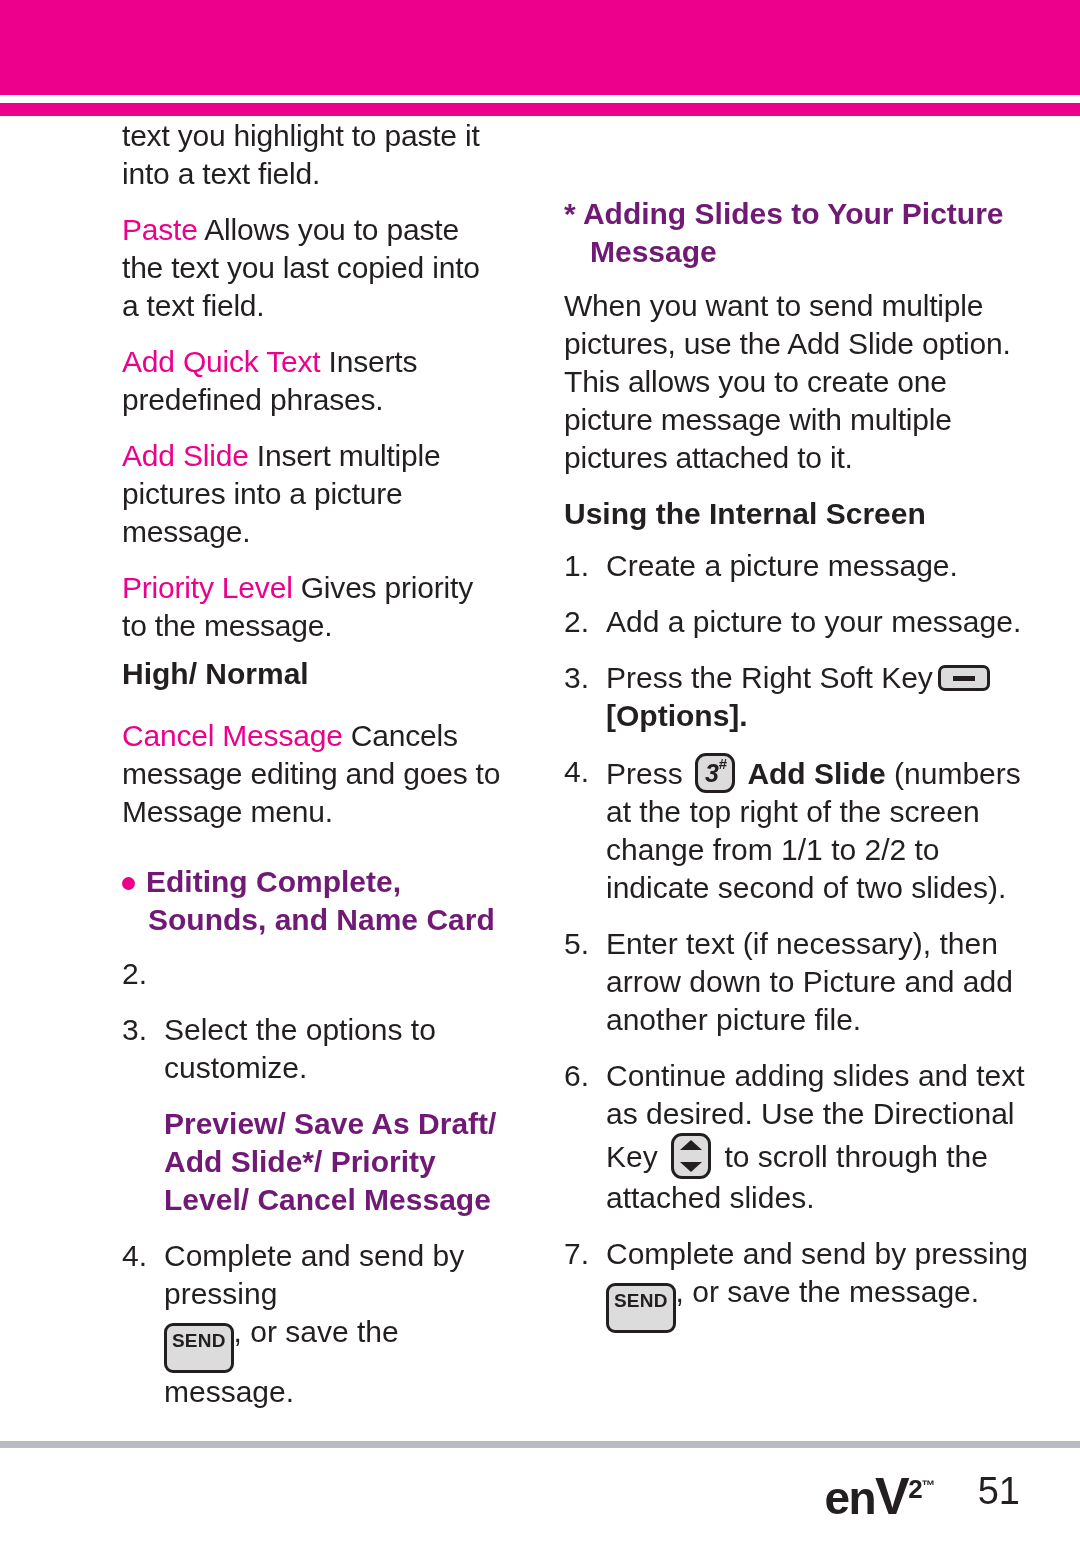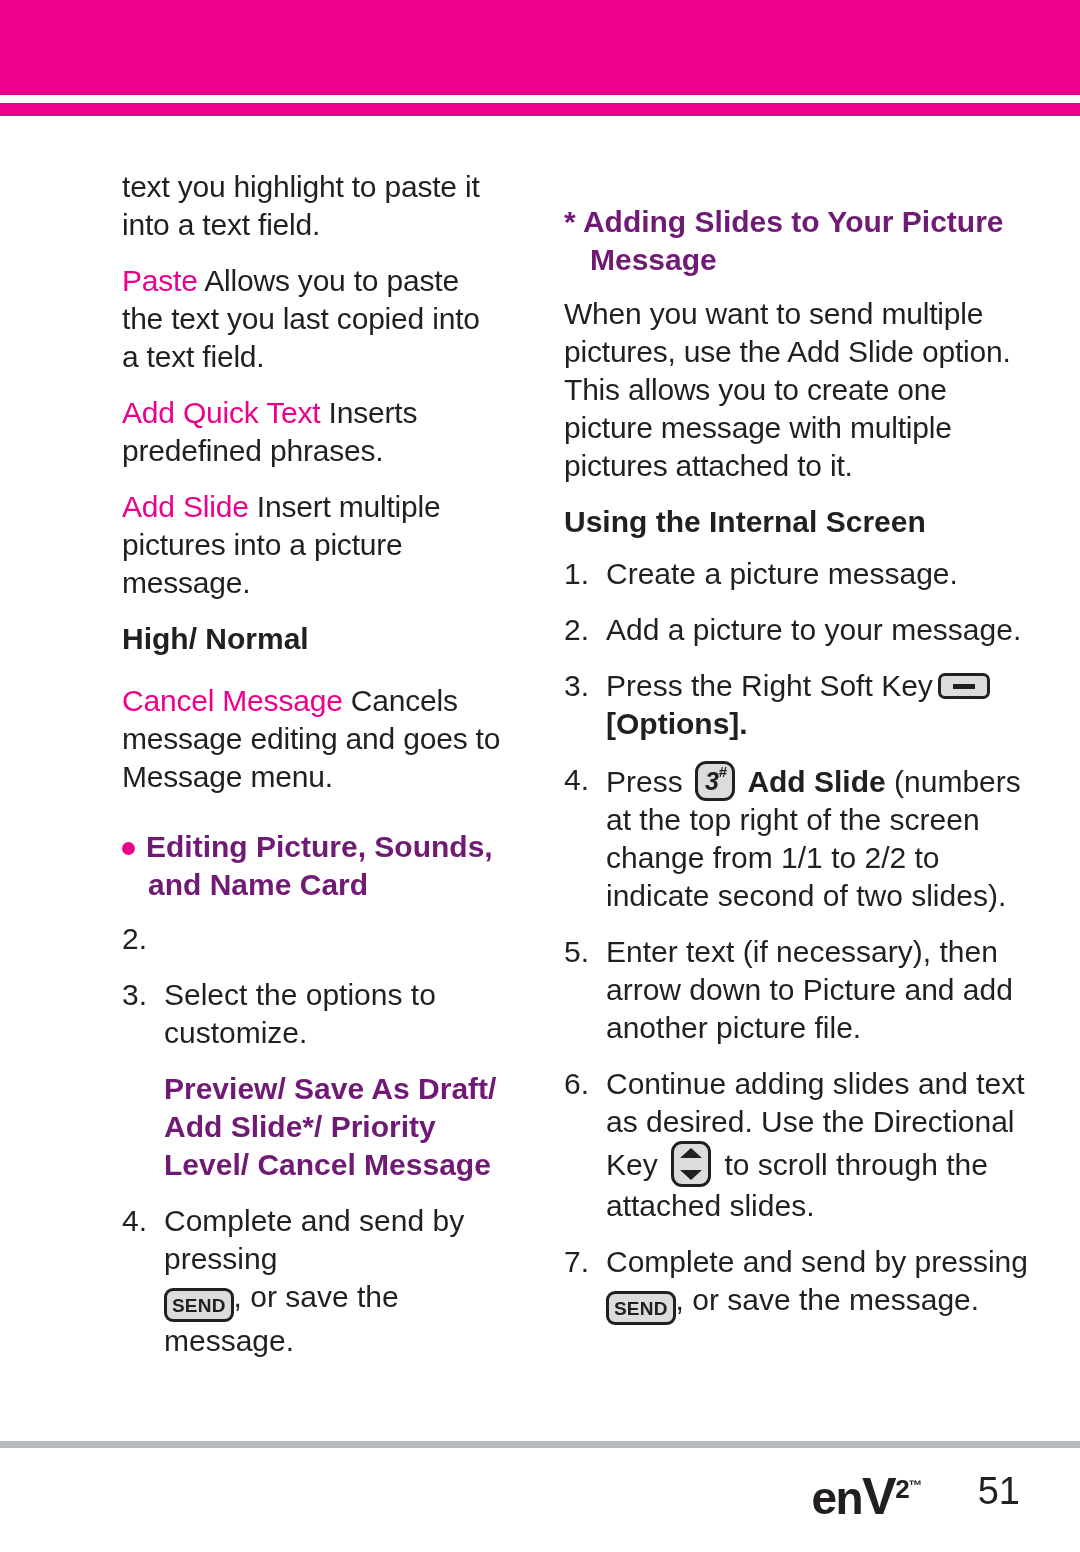--- a/index.html
+++ b/index.html
@@ -147,21 +147,21 @@
     position: absolute;
     left: 12px;
     top: 8px;
     width: 22px;
     height: 5px;
     background: #231f20;
   }
   .key-send {
     display: inline-block;
     min-width: 56px;
-    height: 34px;
+    height: 50px;
     line-height: 30px;
     border: 3px solid #231f20;
     border-radius: 9px;
     background: #dcdcdc;
     color: #231f20;
     font-size: 19px;
     font-weight: bold;
     letter-spacing: 0.2px;
     text-align: center;
     padding: 0 5px;
@@ -241,21 +241,20 @@
     position: absolute;
     left: 0;
     top: 1456px;
     width: 1080px;
     height: 70px;
     display: flex;
     align-items: center;
     justify-content: flex-end;
     padding-right: 60px;
     box-sizing: border-box;
-    gap: 13px;
   }
   #brand-logo {
     font-size: 46px;
     font-weight: bold;
     letter-spacing: -1.5px;
     color: #231f20;
     line-height: 46px;
     display: inline-block;
   }
   #brand-logo .bl-v {
@@ -296,30 +295,34 @@
     <p class="para">
       <span class="term">Add Quick Text</span>
       <span>Inserts predefined phrases.</span>
     </p>
 
     <p class="para">
       <span class="term">Add Slide</span>
       <span>Insert multiple pictures into a picture message.</span>
     </p>
 
+    <p class="para tight">
+      <span class="term">Priority Level</span>
+      <span>Gives priority to the message.</span>
+    </p>
     <p class="sub-heading">High/ Normal</p>
     <div style="height:18px"></div>
 
     <p class="para">
       <span class="term">Cancel Message</span>
       <span>Cancels message editing and goes to Message menu.</span>
     </p>
 
     <p class="heading bullet-head">
-      <span class="bullet-dot"></span><span>Editing Picture, Sounds, and Name Card</span>
+      <span class="bullet-dot"></span><span>Editing Complete, Sounds, and Name Card</span>
     </p>
 
     <ul class="numlist">
 
       <li class="numitem">
         <span class="num">2.</span>
       </li>
 
       <li class="numitem">
         <span class="num">3.</span>

